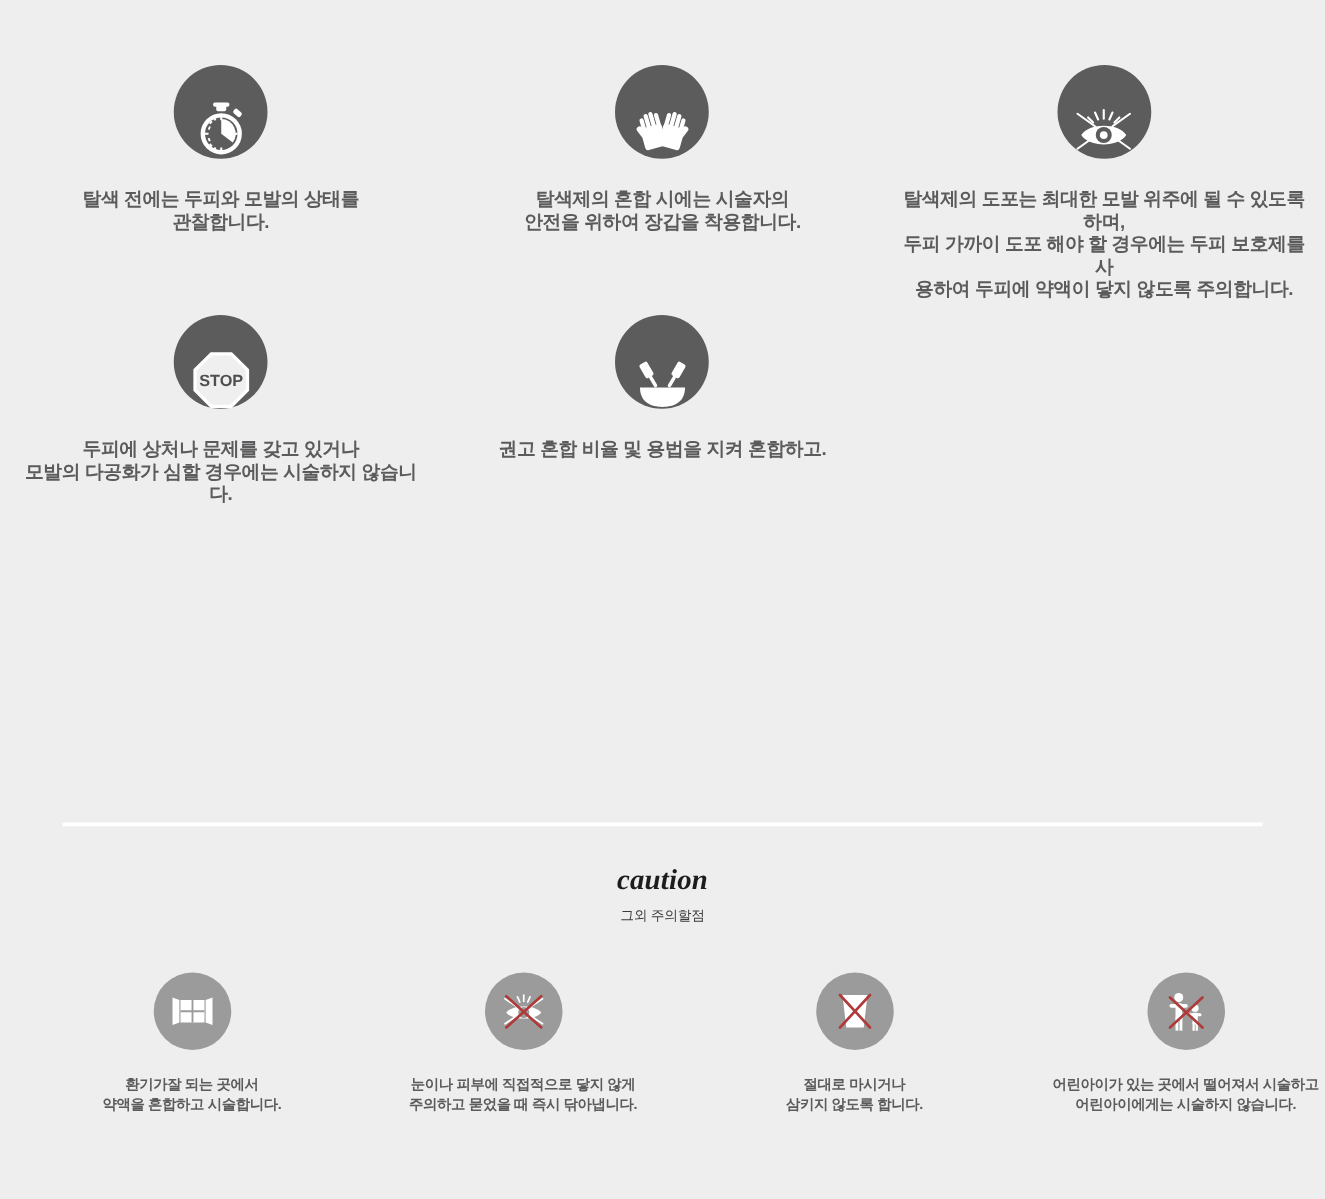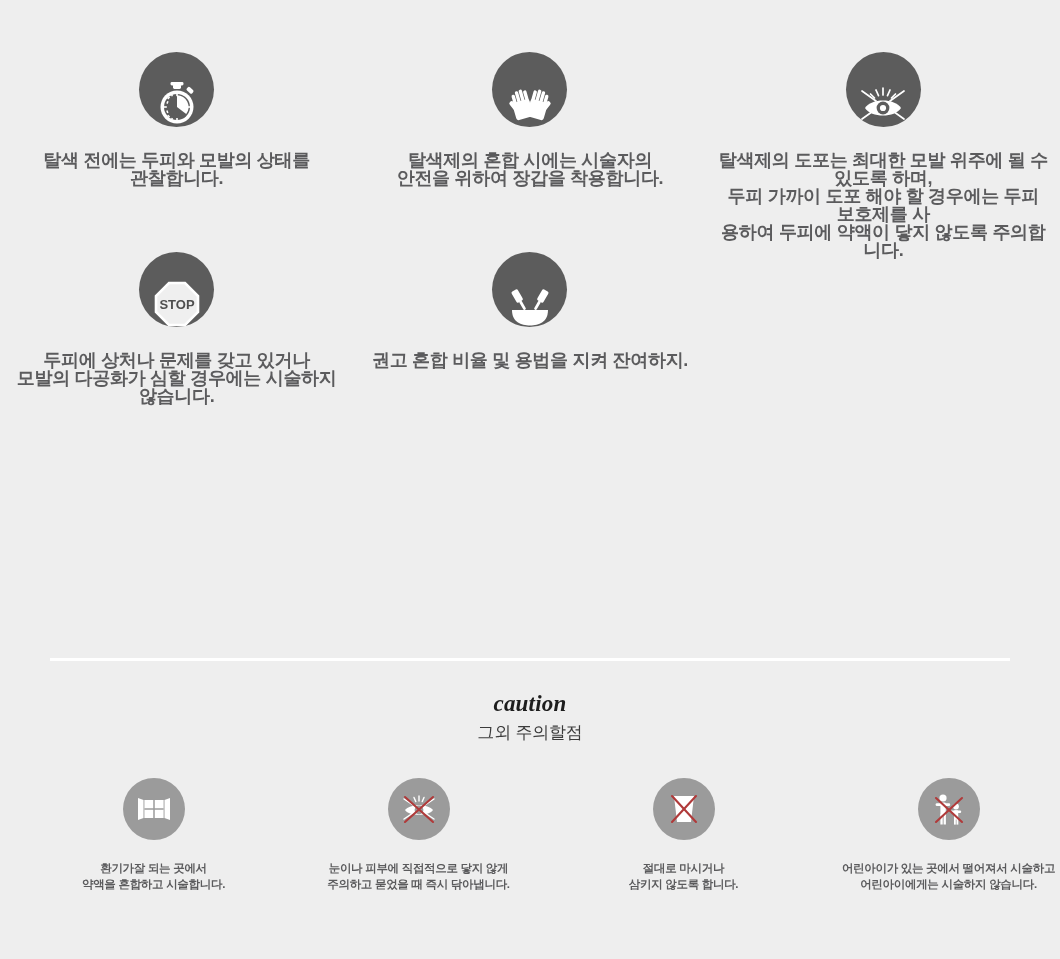--- a/index.html
+++ b/index.html
@@ -52,21 +52,21 @@
     background: #5c5c5c;
     display: flex;
     align-items: flex-end;
     justify-content: center;
     flex: none;
   }
   .circle-dark svg { display: block; }
 
   .main-caption {
     margin-top: 24px;
-    font-size: 18px;
+    font-size: 15px;
     line-height: 18px;
     font-weight: bold;
     text-align: center;
     color: #5b5b5d;
     letter-spacing: -0.3px;
     white-space: pre-line;
     max-width: 330px;
   }
 
   
@@ -91,21 +91,21 @@
     font-family: "Liberation Serif", "DejaVu Serif", serif;
     font-style: italic;
     font-weight: bold;
     font-size: 23px;
     color: #1d1d1d;
     letter-spacing: 0.2px;
     line-height: 28px;
   }
   .caution-sub {
     margin-top: 4px;
-    font-size: 17px;
+    font-size: 11px;
     font-weight: normal;
     color: #3b3b3b;
     line-height: 22px;
     letter-spacing: -0.2px;
   }
 
   
   .bottom-row {
     position: absolute;
     top: 778px;
@@ -264,21 +264,21 @@
               <g transform="translate(48,0) scale(-1,1)">
                 <g transform="rotate(-30 18 18)">
                   <rect x="11" y="4" width="7.2" height="12.5" rx="1.6"></rect>
                   <rect x="13.2" y="16" width="2.8" height="10" rx="1.2"></rect>
                 </g>
               </g>
               <path d="M6 27 L42 27 C42 39 33 42.5 24 42.5 C15 42.5 6 39 6 27 Z"></path>
             </g>
           </svg>
         </div>
-        <div class="main-caption">권고 혼합 비율 및 용법을 지켜 잔여하지.</div>
+        <div class="main-caption">권고 혼합 비율 및 용법을 지켜 혼합하고.</div>
       </div>
 
 
     </div>
 
     <div class="main-row row3">
 
 
       <div class="main-cell"></div>
       <div class="main-cell"></div>

